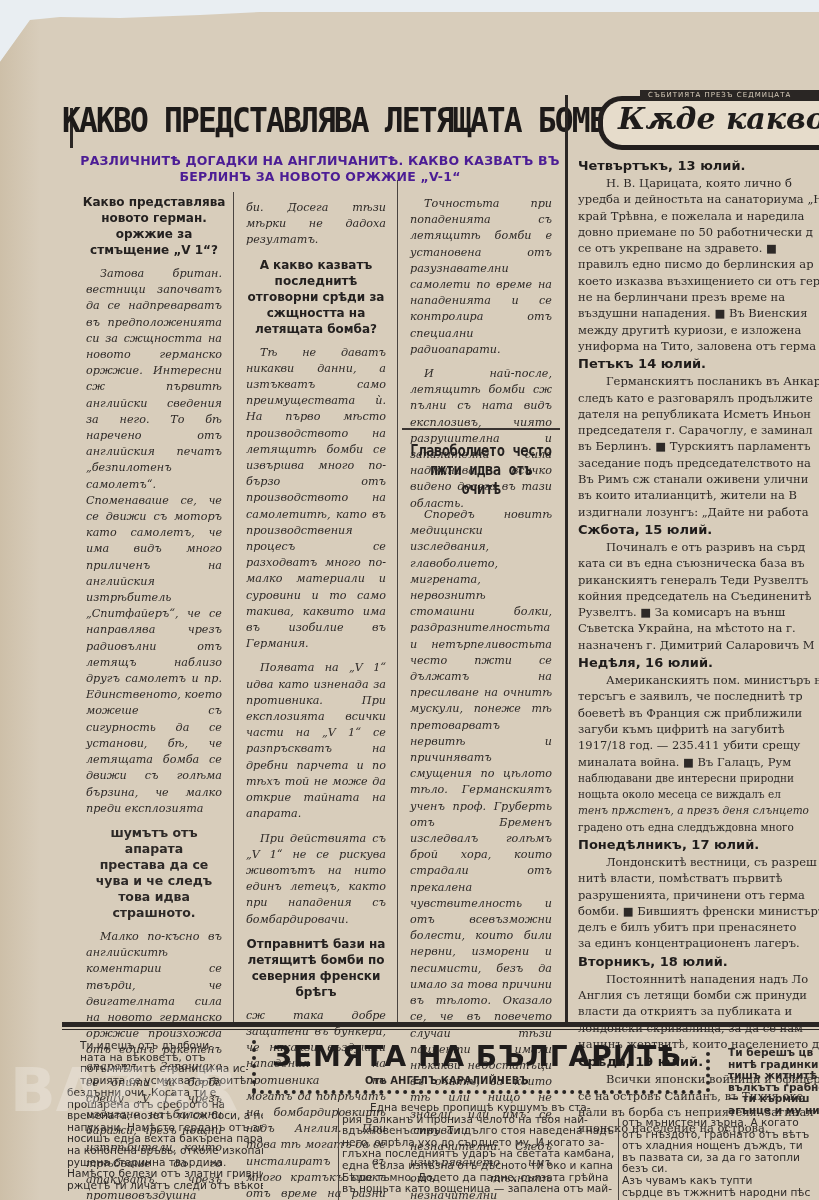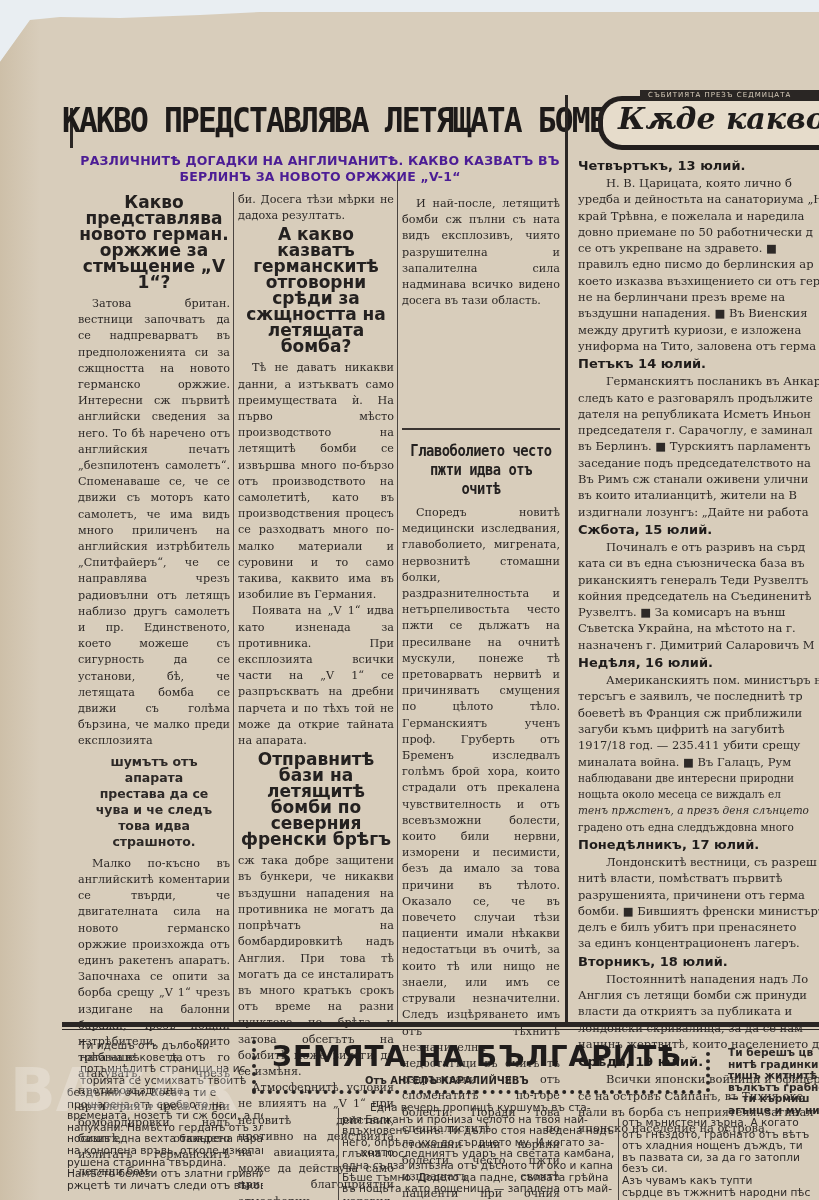--- a/index.html
+++ b/index.html
@@ -30,24 +30,24 @@
   .head-rule-l { left:70px; top:108px; width:3px; height:40px; background:#2b2725; }
   .subhead {
     left:80px; top:153px; width:480px;
     font-family:"DejaVu Sans", sans-serif; font-weight:bold; font-size:12.5px;
     line-height:16px; text-align:center; color:#4c1d95; letter-spacing:0.2px;
   }
   .col {
     position:absolute; font-size:11.2px; line-height:16.2px; text-align:justify;
     color:#2d2927;
   }
-  .col p { margin:0; text-indent:14px; }
+  .col p { margin:8px; text-indent:14px;font-style:italic; }
   .col h3 {
     margin:2px 0 6px 0; font-family:"DejaVu Sans", sans-serif; font-weight:bold;
-    font-size:17px; line-height:16px; text-align:center; color:#242120;
+    font-size:12px; line-height:16px; text-align:center; color:#242120;
   }
   .col .bold-tail { font-family:"DejaVu Sans", sans-serif; font-weight:bold; font-size:12.5px; line-height:16px; text-align:center; margin:4px 14px 6px; }
   .col1 { left:78px; top:192px; width:152px; }
   .col2 { left:238px; top:192px; width:156px; }
   .col3 { left:402px; top:188px; width:158px; }
   .vrule { position:absolute; width:1px; background:#4a4440; }
   .boxed-title {
     font-family:"DejaVu Sans Mono", monospace !important; font-weight:bold;
     font-size:15px !important; line-height:19px !important; letter-spacing:-0.5px;
     transform:scaleX(0.92);
@@ -111,29 +111,31 @@
 
 <div class="col col1">
   <h3>Какво представлява новото герман. оржжие за стмъщение „V 1“?</h3>
   <p>Затова британ. вестници започватъ да се надпреварватъ въ предположенията си за сжщността на новото германско оржжие. Интересни сж първитѣ английски сведения за него. То бѣ наречено отъ английския печатъ „безпилотенъ самолетъ“. Споменаваше се, че се движи съ моторъ като самолетъ, че има видъ много приличенъ на английския изтрѣбитель „Спитфайеръ“, че се направлява чрезъ радиовълни отъ летящъ наблизо другъ самолетъ и пр. Единственото, което можеше съ сигурность да се установи, бѣ, че летящата бомба се движи съ голѣма бързина, че малко преди експлозията</p>
   <div class="bold-tail">шумътъ отъ апарата престава да се чува и че следъ това идва страшното.</div>
   <p>Малко по-късно въ английскитѣ коментарии се твърди, че двигателната сила на новото германско оржжие произхожда отъ единъ ракетенъ апаратъ. Започнаха се опити за борба срещу „V 1“ чрезъ издигане на балонни баражи, чрезъ нощни изтрѣбители, които трѣбваше да го атакуватъ, чрезъ противовъздушна артилерия и чрезъ силни бомбардировки надъ базитѣ, откждето излитатъ германскитѣ летящи бом-</p>
 </div>
 
 <div class="col col2">
   <p style="text-indent:0">би. Досега тѣзи мѣрки не дадоха резултатъ.</p>
-  <h3>А какво казватъ германскитѣ отговорни срѣди за сжщността на летящата бомба?</h3>
+  <h3>А какво казватъ последнитѣ отговорни срѣди за сжщността на летящата бомба?</h3>
   <p>Тѣ не даватъ никакви данни, а изтъкватъ само преимуществата ѝ. На първо мѣсто производството на летящитѣ бомби се извършва много по-бързо отъ производството на самолетитѣ, като въ производствения процесъ се разходватъ много по-малко материали и суровини и то само такива, каквито има въ изобилие въ Германия.</p>
   <p>Появата на „V 1“ идва като изненада за противника. При експлозията всички части на „V 1“ се разпръскватъ на дребни парчета и по тѣхъ той не може да открие тайната на апарата.</p>
+  <p>При действията съ „V 1“ не се рискува животътъ на нито единъ летецъ, както при нападения съ бомбардировачи.</p>
   <h3>Отправнитѣ бази на летящитѣ бомби по северния френски брѣгъ</h3>
   <p style="text-indent:0">сж така добре защитени въ бункери, че никакви въздушни нападения на противника не могатъ да попрѣчатъ на бомбардировкитѣ надъ Англия. При това тѣ могатъ да се инсталиратъ въ много кратъкъ срокъ отъ време на разни пунктове по брѣга и затова обсегътъ на бомбитѣ може винаги да се измѣня.</p>
   <p>Атмосфернитѣ условия не влияятъ на „V 1“ при неговитѣ действия, противно на действията на авиацията, която може да действува само при благоприятни атмосферни условия, като видимость,</p>
 </div>
 
 <div class="col col3">
+  <p style="margin-top:8px">Точностьта при попаденията съ летящитѣ бомби е установена отъ разузнавателни самолети по време на нападенията и се контролира отъ специални радиоапарати.</p>
   <p style="margin-top:8px">И най-после, летящитѣ бомби сж пълни съ ната видъ експлозивъ, чиято разрушителна и запалителна сила надминава всичко видено досега въ тази область.</p>
 </div>
 <div class="hrule" style="left:402px; top:428px; width:158px;"></div>
 
 <div class="col" style="left:402px; top:440px; width:158px;">
   <h3 class="boxed-title">Главоболието често пжти идва отъ очитѣ</h3>
   <p>Споредъ новитѣ медицински изследвания, главоболието, мигрената, нервознитѣ стомашни болки, раздразнителностьта и нетърпеливостьта често пжти се дължатъ на пресилване на очнитѣ мускули, понеже тѣ претоварватъ нервитѣ и причиняватъ смущения по цѣлото тѣло. Германскиятъ ученъ проф. Груберть отъ Бременъ изследвалъ голѣмъ брой хора, които страдали отъ прекалена чувствителность и отъ всевъзможни болести, които били нервни, изморени и песимисти, безъ да имало за това причини въ тѣлото. Оказало се, че въ повечето случаи тѣзи пациенти имали нѣкакви недостатъци въ очитѣ, за които тѣ или нищо не знаели, или имъ се стрували незначителни. Следъ изцѣряването имъ отъ тѣхнитѣ незначителни недостатъци въ очитѣ тѣ оздравявали и отъ споменатитѣ по-горе болести. Поради това специалиститѣ по стомашни или нервни болести често пжти изпращатъ своитѣ пациенти при очния лѣкарь.</p>
 </div>
 
 <div class="abs rc-banner"></div>

